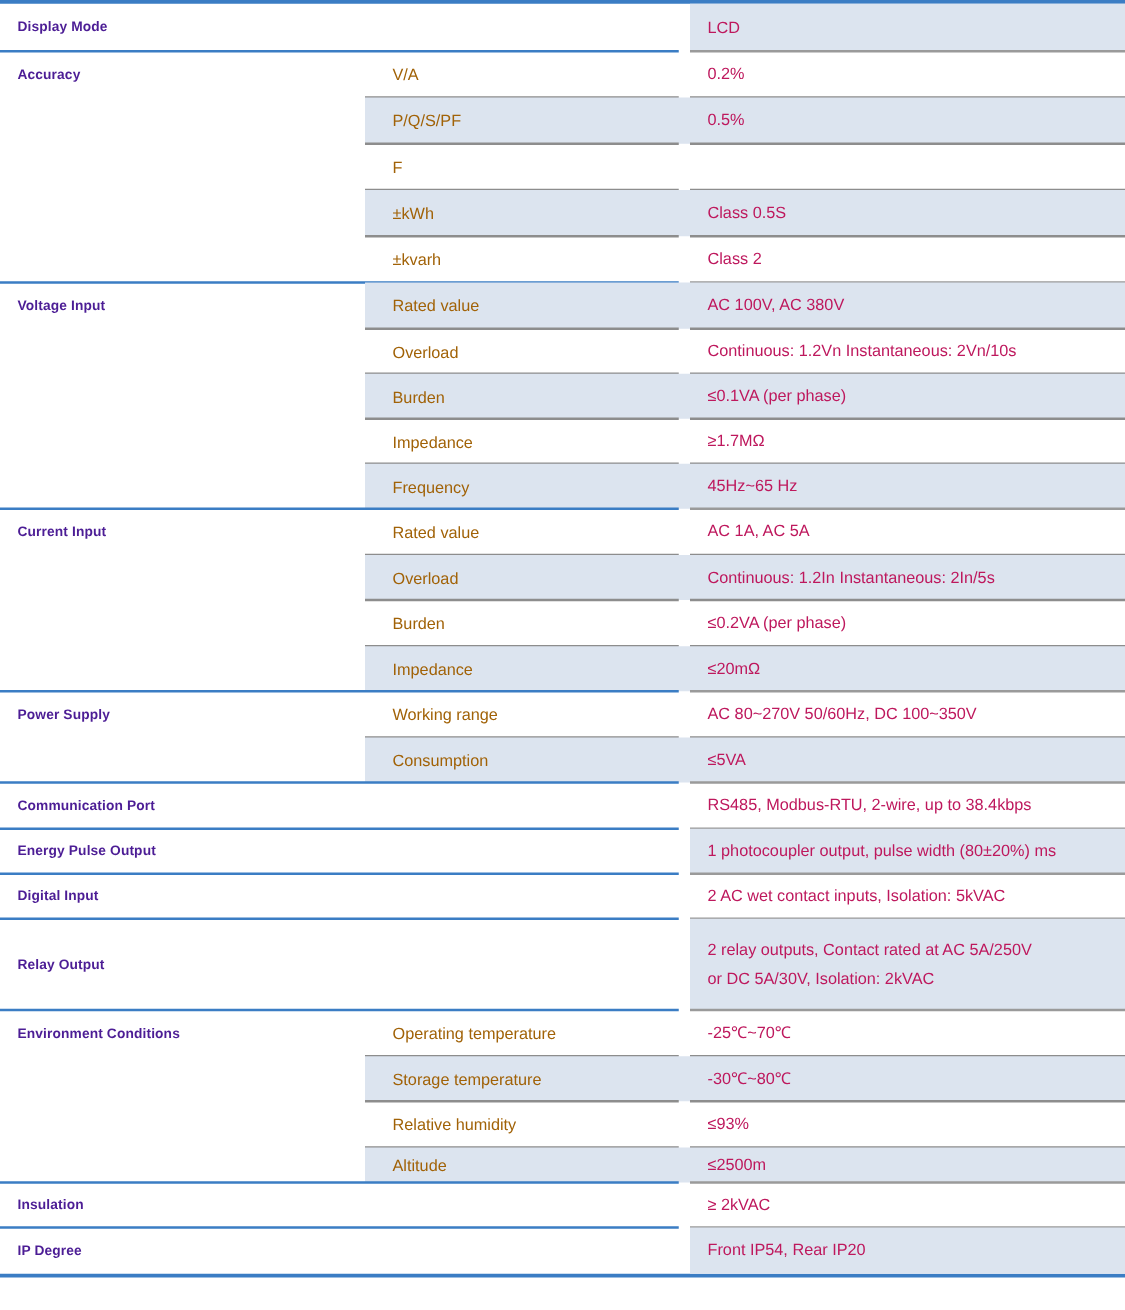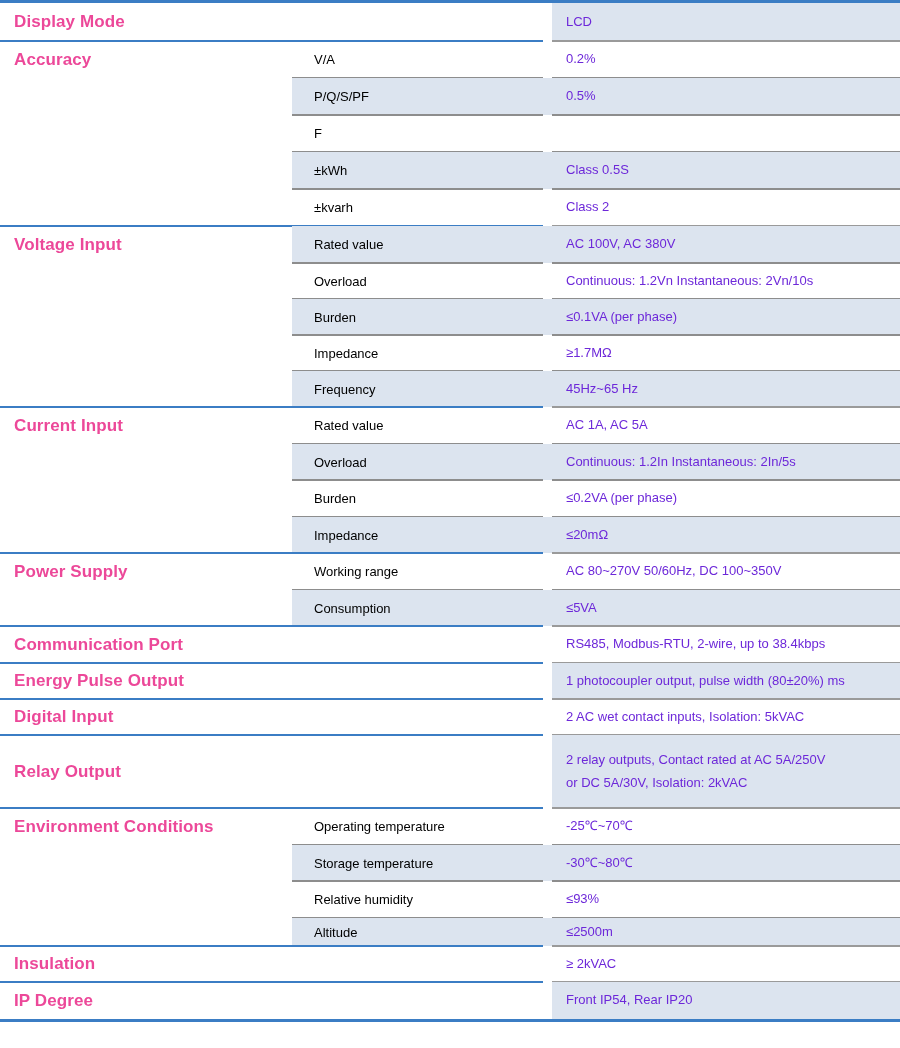--- a/index.html
+++ b/index.html
@@ -29,44 +29,44 @@
     width: 900px;
     box-sizing: border-box;
   }
   .c1 {
     width: 292px;
     flex: 0 0 292px;
     box-sizing: border-box;
     padding: 0 10px 0 14px;
     display: flex;
     align-items: center;
-    color: #ec4899;
-    font-size: 17px;
+    color: #4c1d95;
+    font-size: 11px;
     font-weight: 600;
     letter-spacing: .1px;
   }
   .c2 {
     width: 260px;
     flex: 0 0 260px;
     box-sizing: border-box;
     padding: 0 10px 0 22px;
     display: flex;
     align-items: center;
-    color: #000000;
+    color: #a16207;
     font-size: 13px;
   }
   .c3 {
     width: 348px;
     flex: 0 0 348px;
     box-sizing: border-box;
     padding: 0 12px 0 14px;
     display: flex;
     flex-direction: column;
     justify-content: center;
-    color: #6d28d9;
+    color: #be185d;
     font-size: 13px;
     line-height: 1.75;
   }
 
   
   .sh2 { background: #dce4ef; }
   .sh3 { background: #dce4ef; }
 
   
   .sep {

